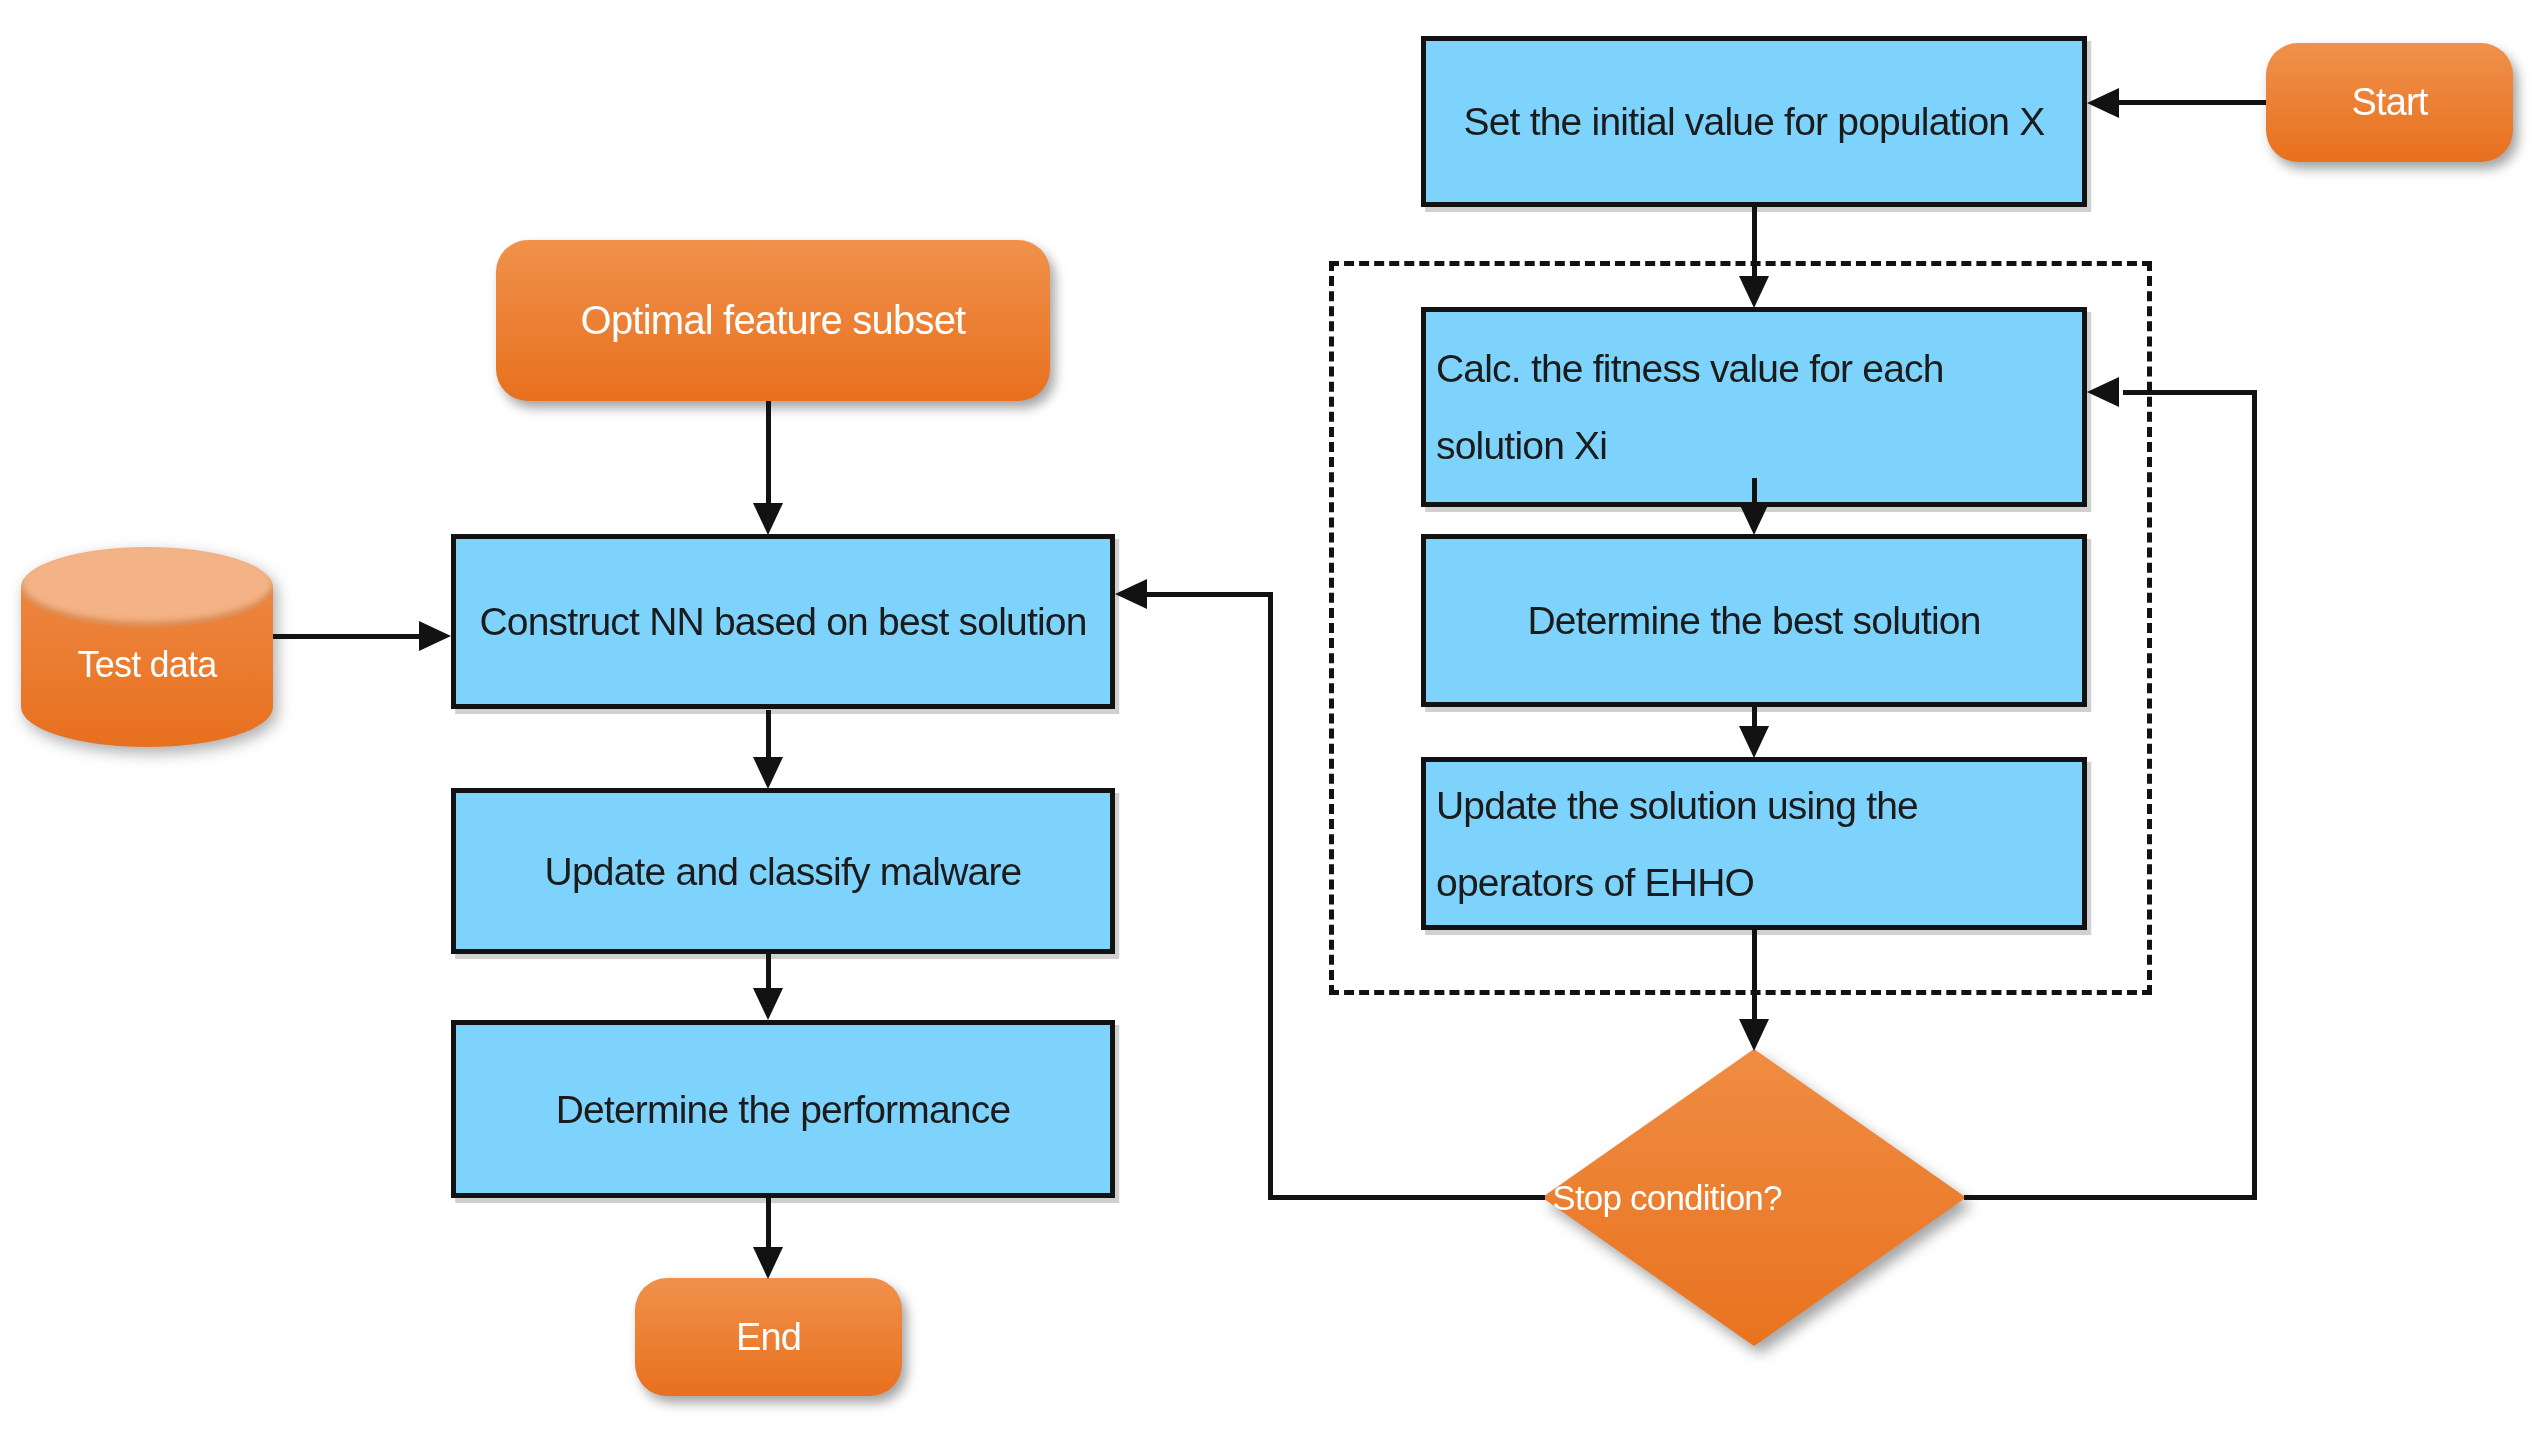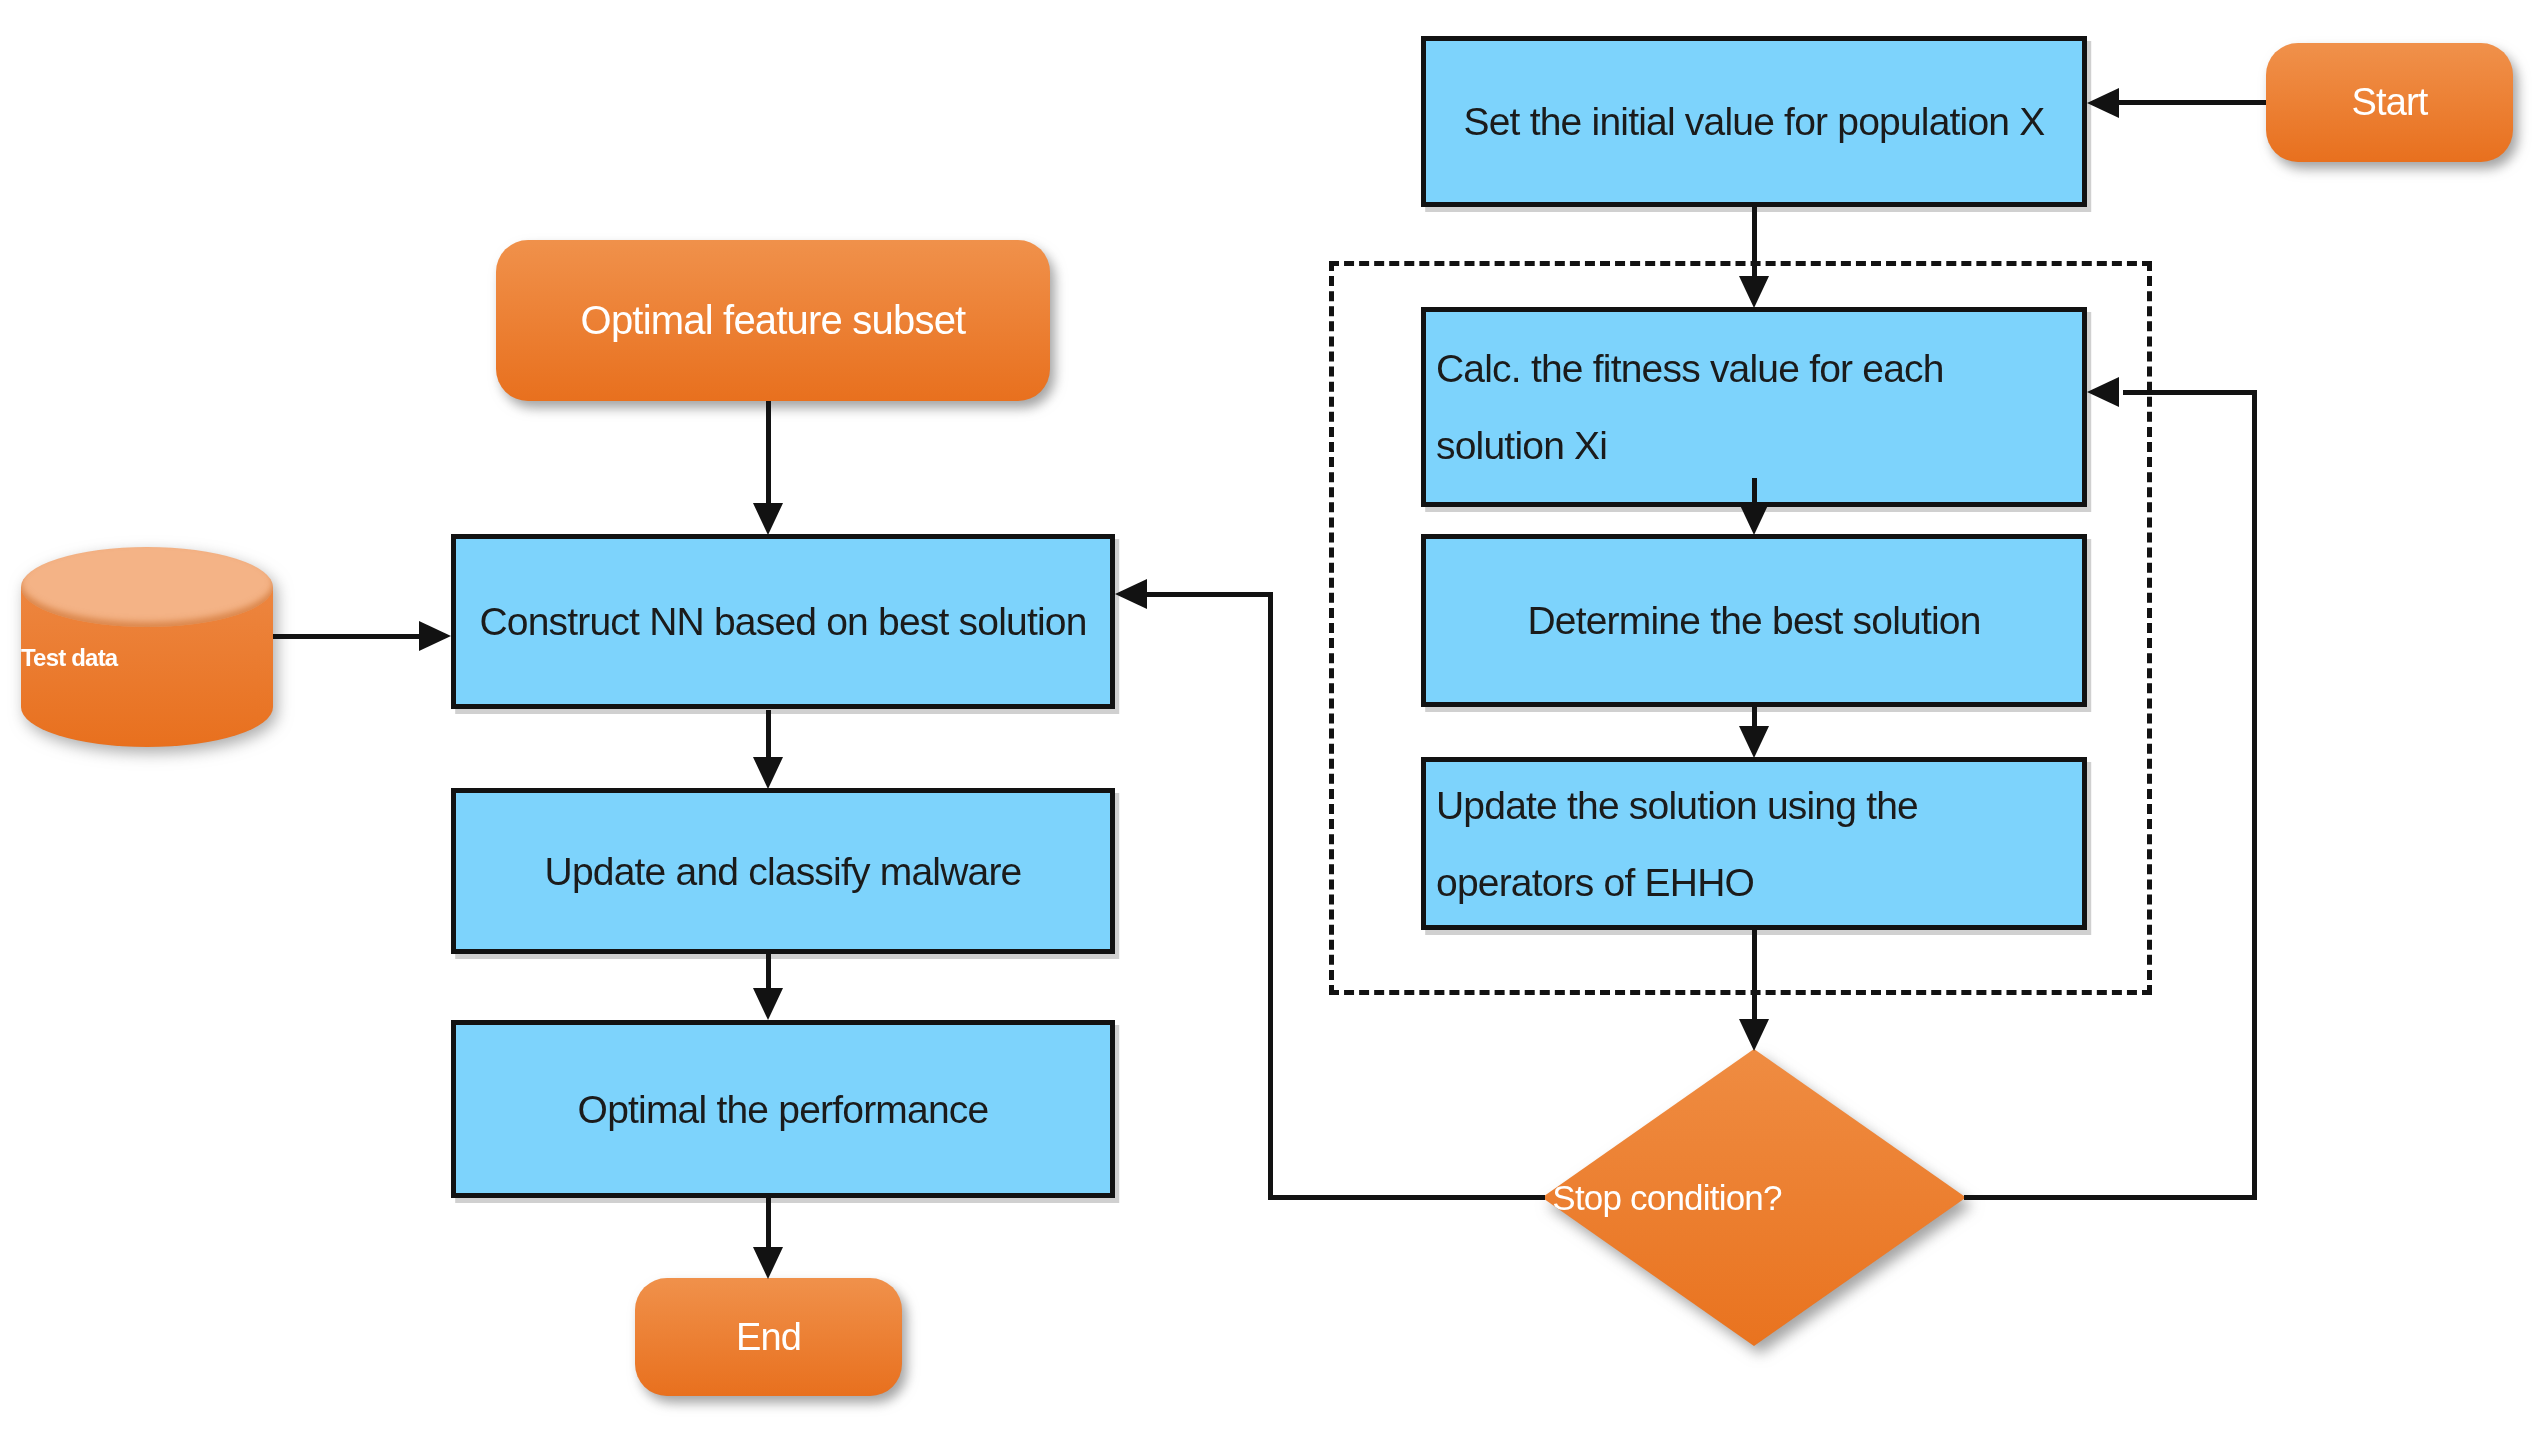--- a/index.html
+++ b/index.html
@@ -69,22 +69,22 @@
     border-radius:0 0 50% 50% / 0 0 40px 40px;
   }
   .cyl-top{
     position:absolute;left:0;right:0;top:0;height:80px;
     background:var(--cylinder-lid);
     border-radius:50%;
     box-shadow:inset 0 -5px 6.7px rgba(201,100,30,.55);
   }
   .cyl-label{
     position:absolute;left:0;right:0;top:97px;
-    color:#ffffff;font-weight:bold;
-    font-size:24px;letter-spacing:-0.8px;
+    text-align:center;color:#ffffff;font-weight:normal;
+    font-size:36px;letter-spacing:-0.8px;
   }
   
   .h{position:absolute;height:5px;background:var(--line);}
   .v{position:absolute;width:5px;background:var(--line);}
   .ah{position:absolute;width:0;height:0;}
   .ah-down{border-left:15px solid transparent;border-right:15px solid transparent;border-top:32px solid var(--line);}
   .ah-left{border-top:15px solid transparent;border-bottom:15px solid transparent;border-right:32px solid var(--line);}
   .ah-right{border-top:15px solid transparent;border-bottom:15px solid transparent;border-left:32px solid var(--line);}
 </style>
 </head>
@@ -132,21 +132,21 @@
 
   <div class="proc" style="left:451px;top:534px;width:664px;height:175px;">
     <span>Construct NN based on best solution</span>
   </div>
 
   <div class="proc" style="left:451px;top:788px;width:664px;height:166px;">
     <span>Update and classify malware</span>
   </div>
 
   <div class="proc" style="left:451px;top:1020px;width:664px;height:178px;">
-    <span>Optimal the performance</span>
+    <span>Determine the performance</span>
   </div>
 
   <div class="term" style="left:635px;top:1278px;width:267px;height:118px;font-size:38px;">
     <span>End</span>
   </div>
 
   <div class="h" style="left:2119px;top:100px;width:147px;"></div>
   <div class="ah ah-left" style="left:2087px;top:88px;"></div>
 
   <div class="v" style="left:1752px;top:207px;height:72px;"></div>

